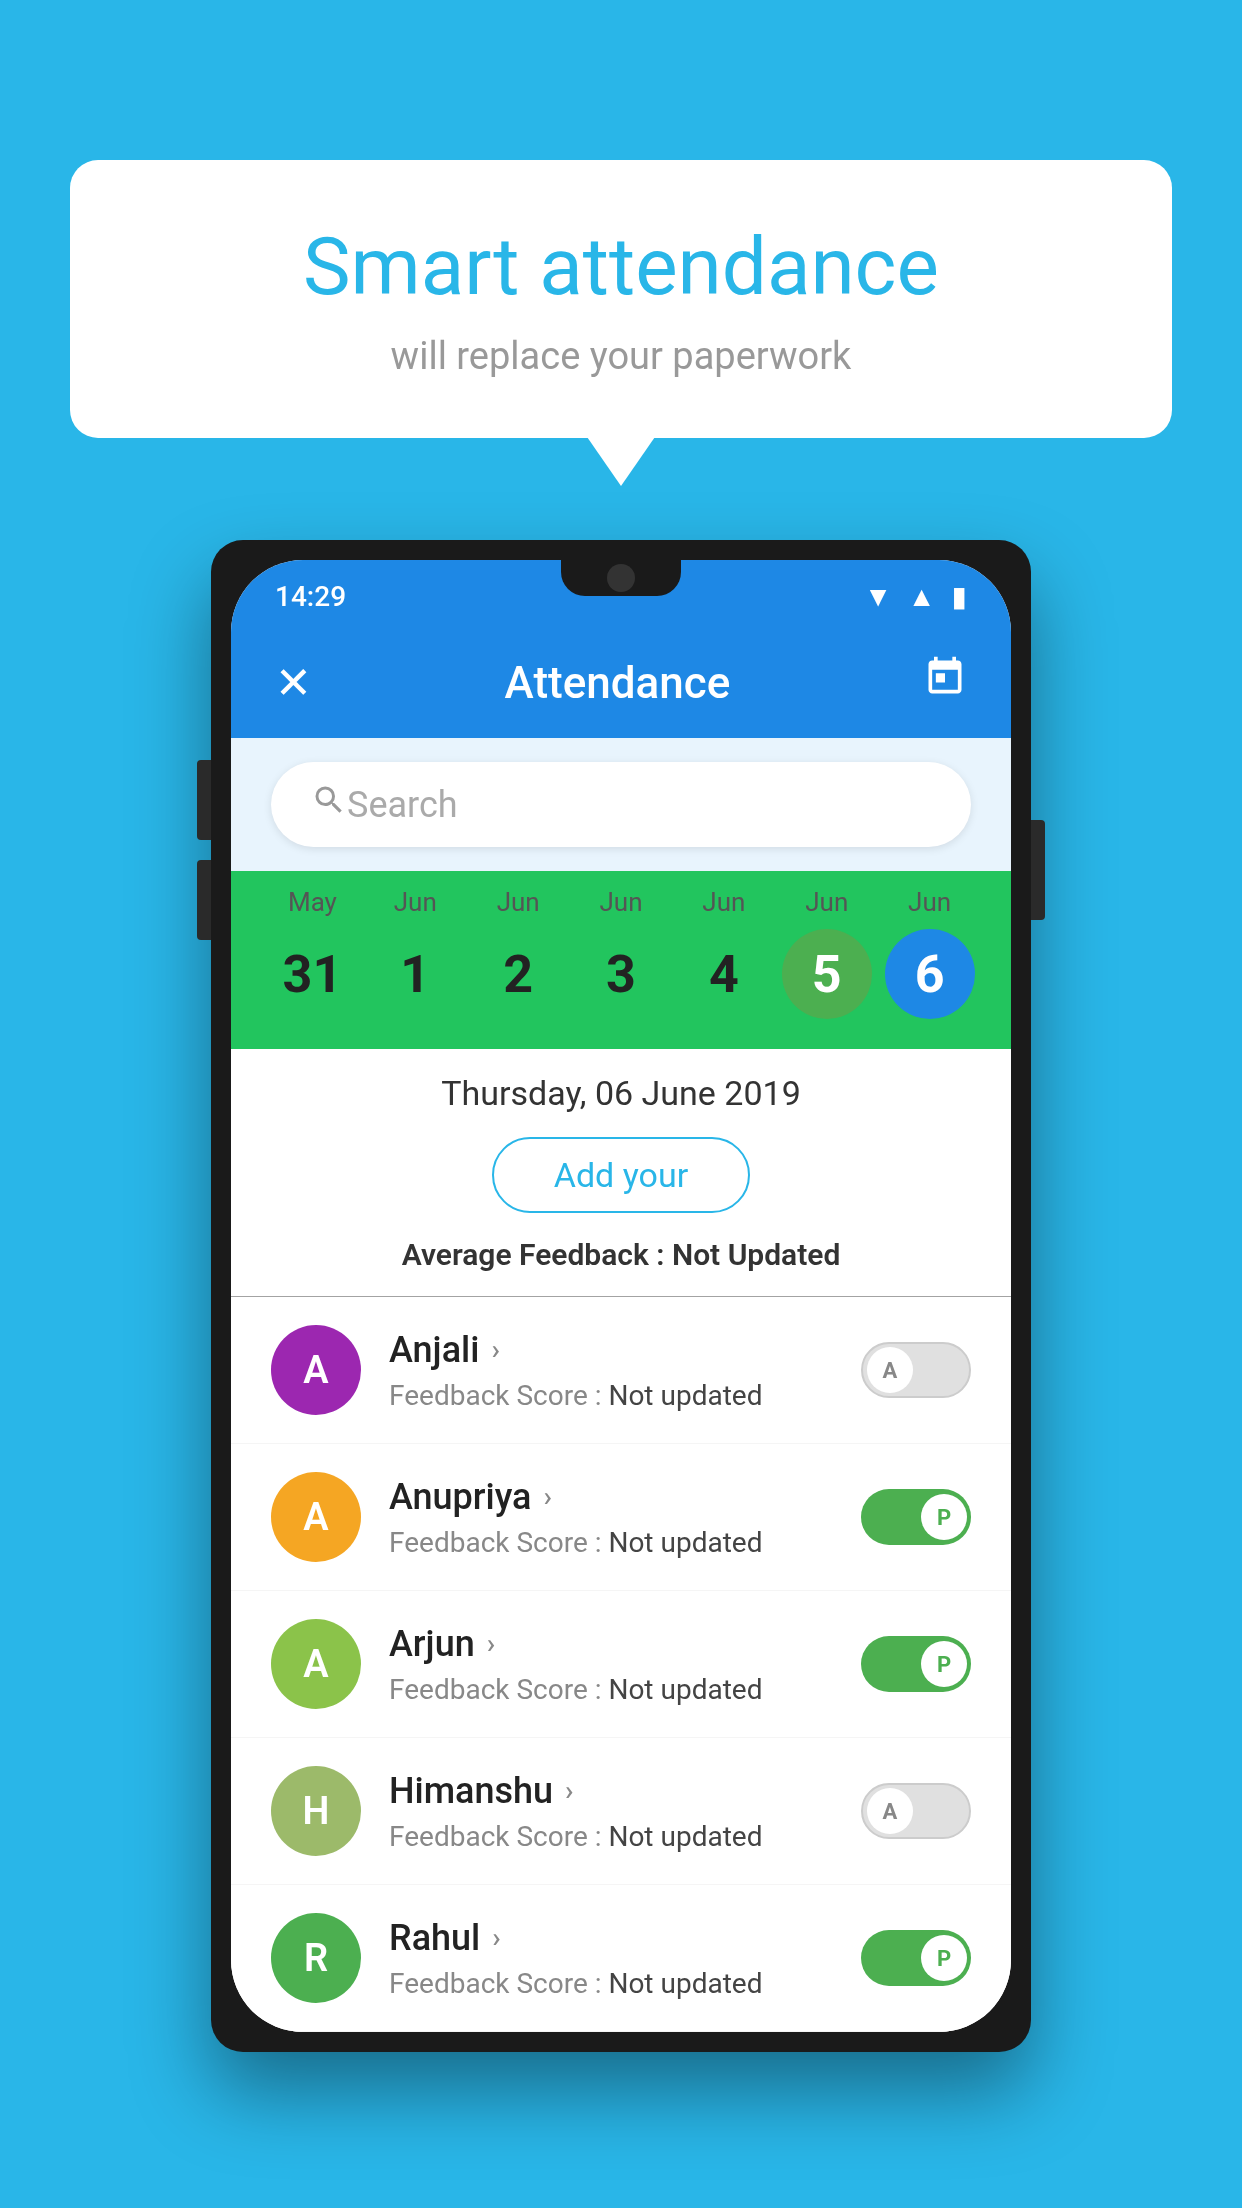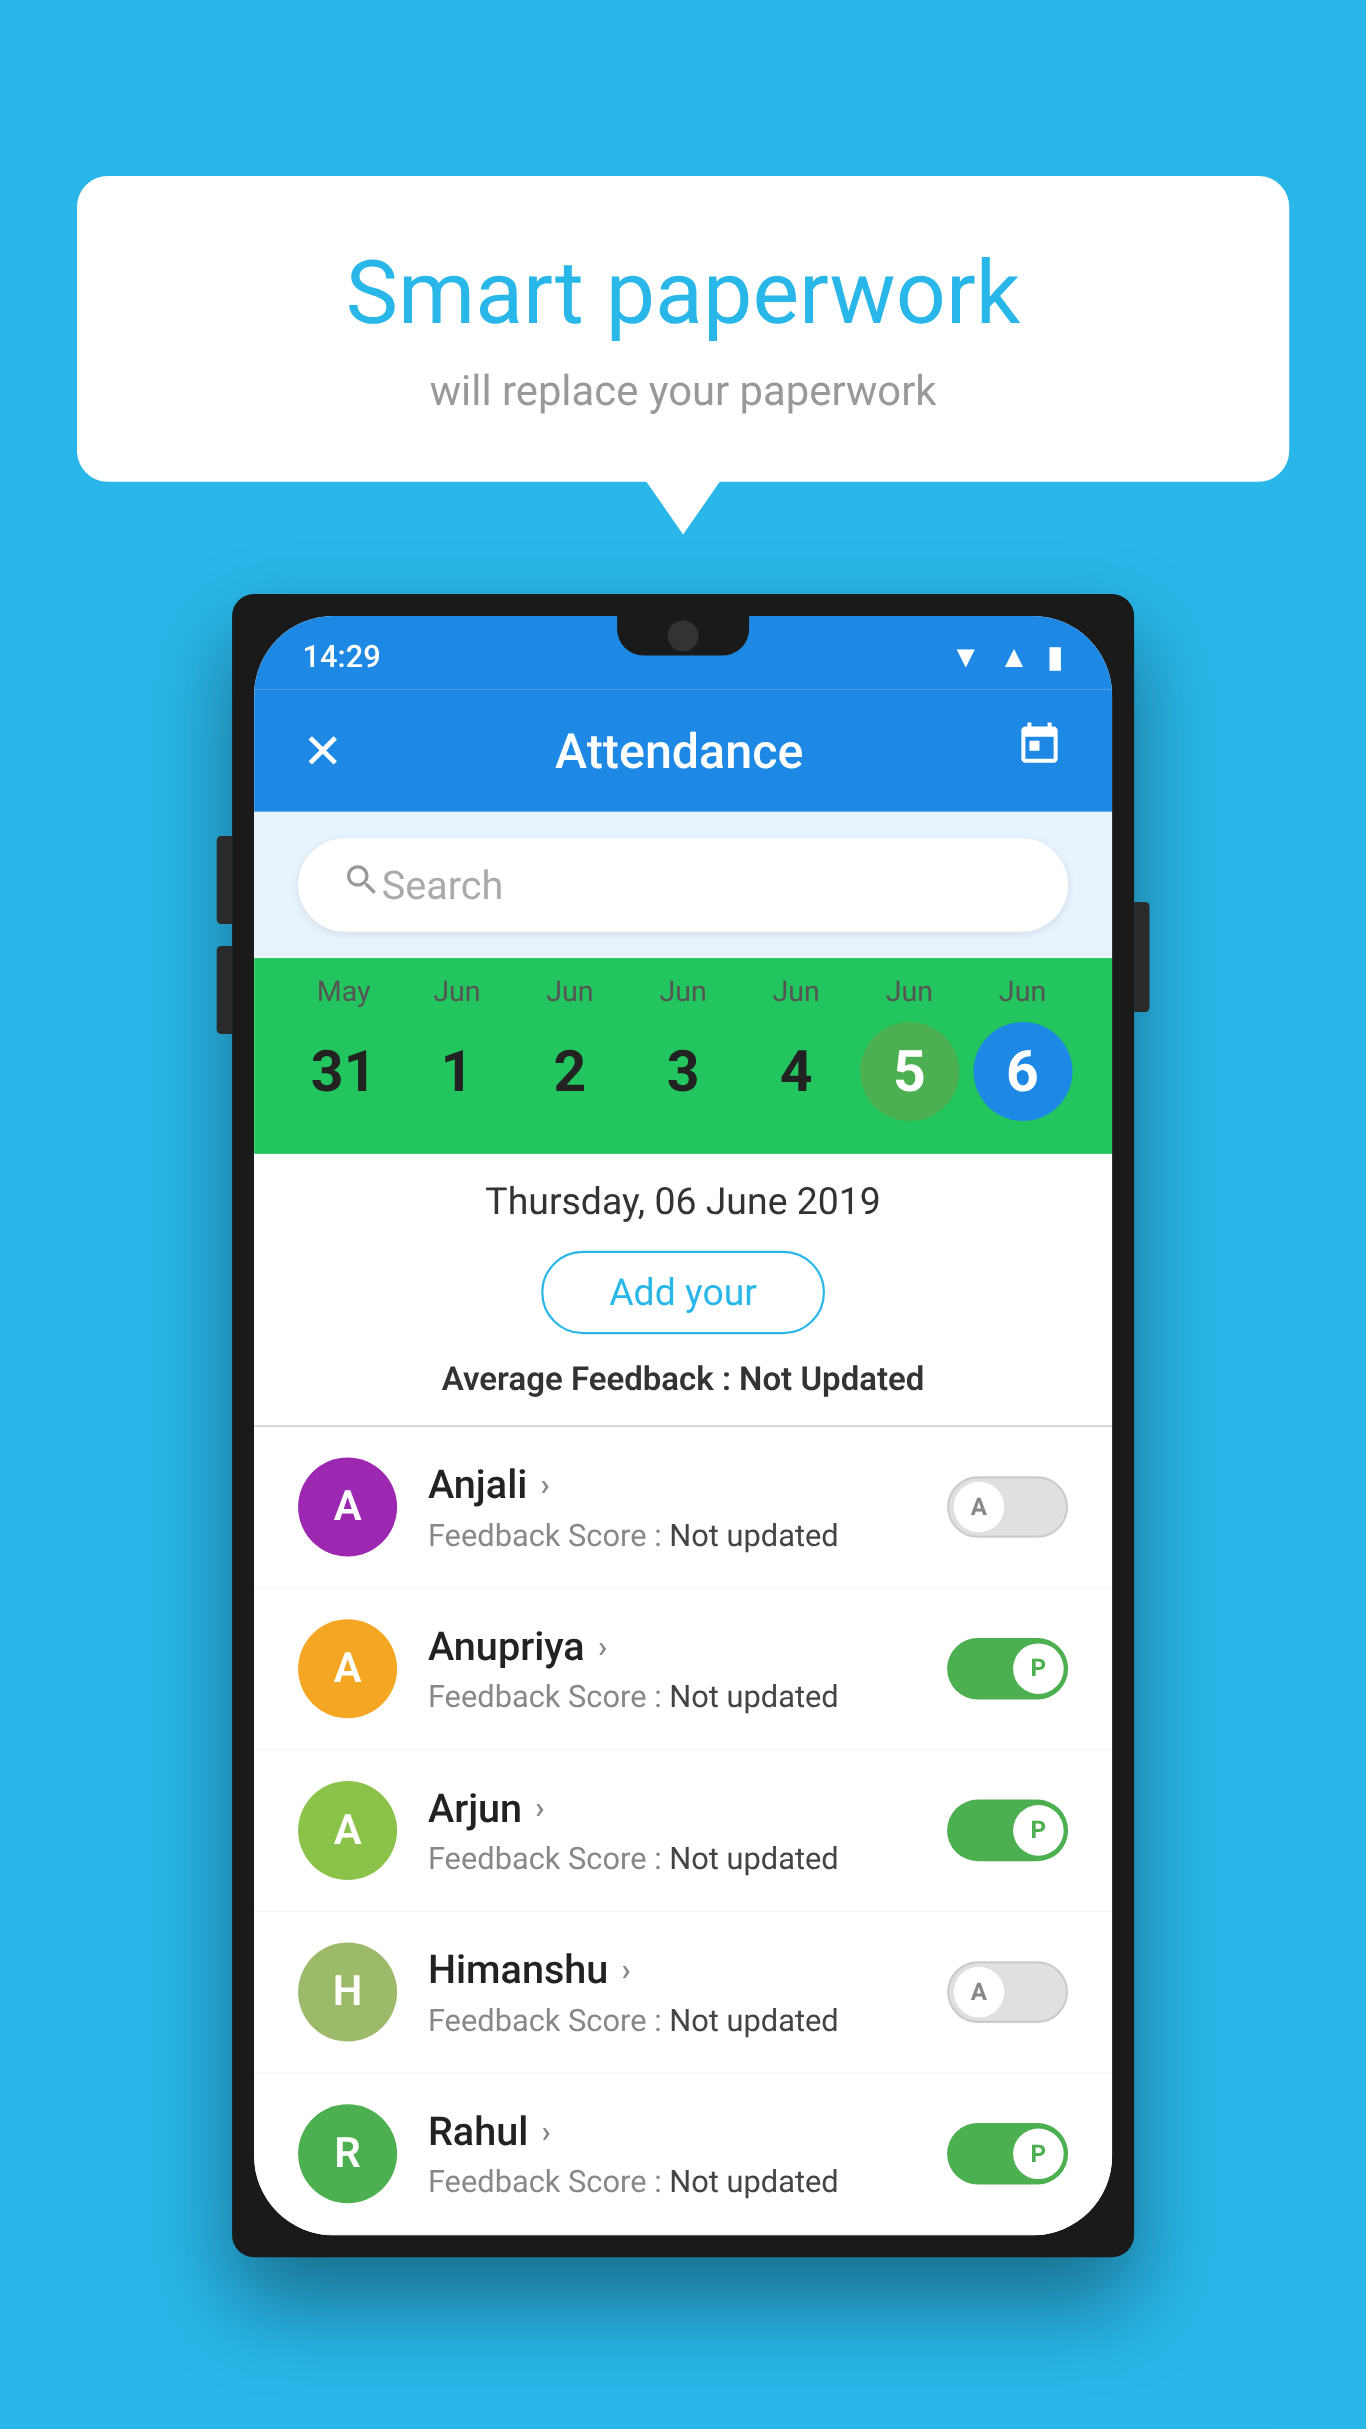--- a/index.html
+++ b/index.html
@@ -59,21 +59,21 @@
     .phone-wrapper {
       position: absolute;
       top: 540px;
       left: 50%;
       transform: translateX(-50%);
       width: 820px;
     }
 
     .phone-outer {
       background: #1a1a1a;
-      border-radius: 20px;
+      border-radius: 32px;
       padding: 20px;
       box-shadow: 0 40px 80px rgba(0,0,0,0.4);
       position: relative;
     }
 
     
     .phone-notch {
       position: absolute;
       top: 20px;
       left: 50%;
@@ -378,21 +378,21 @@
       height: 100px;
       background: #2a2a2a;
       border-radius: 0 4px 4px 0;
     }
   </style>
 </head>
 <body>
 
 <div class="speech-bubble-container">
   <div class="speech-bubble">
-    <div class="speech-bubble-title">Smart paperwork</div>
+    <div class="speech-bubble-title">Smart attendance</div>
     <div class="speech-bubble-subtitle">will replace your paperwork</div>
   </div>
 </div>
 
 <div class="phone-wrapper">
   <div class="phone-outer">
 
     <div class="phone-vol-up"></div>
     <div class="phone-vol-down"></div>
     <div class="phone-power"></div>

